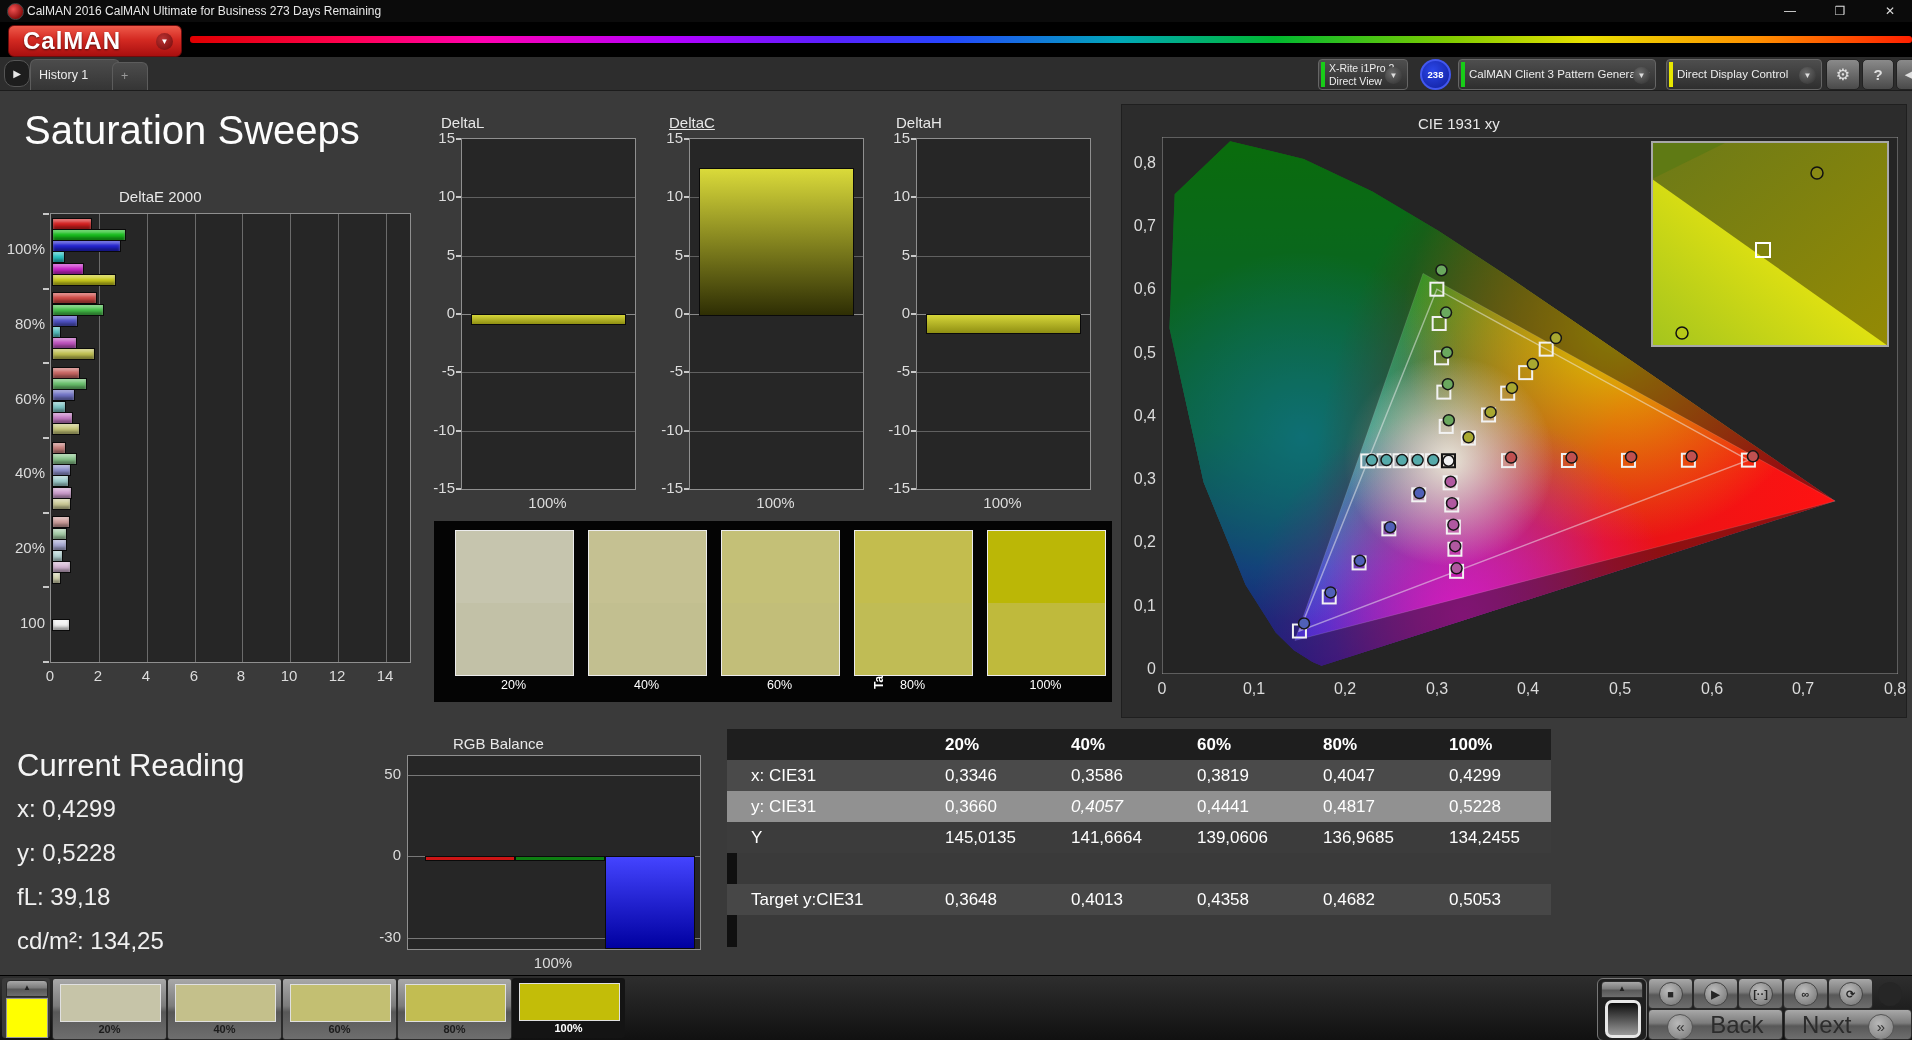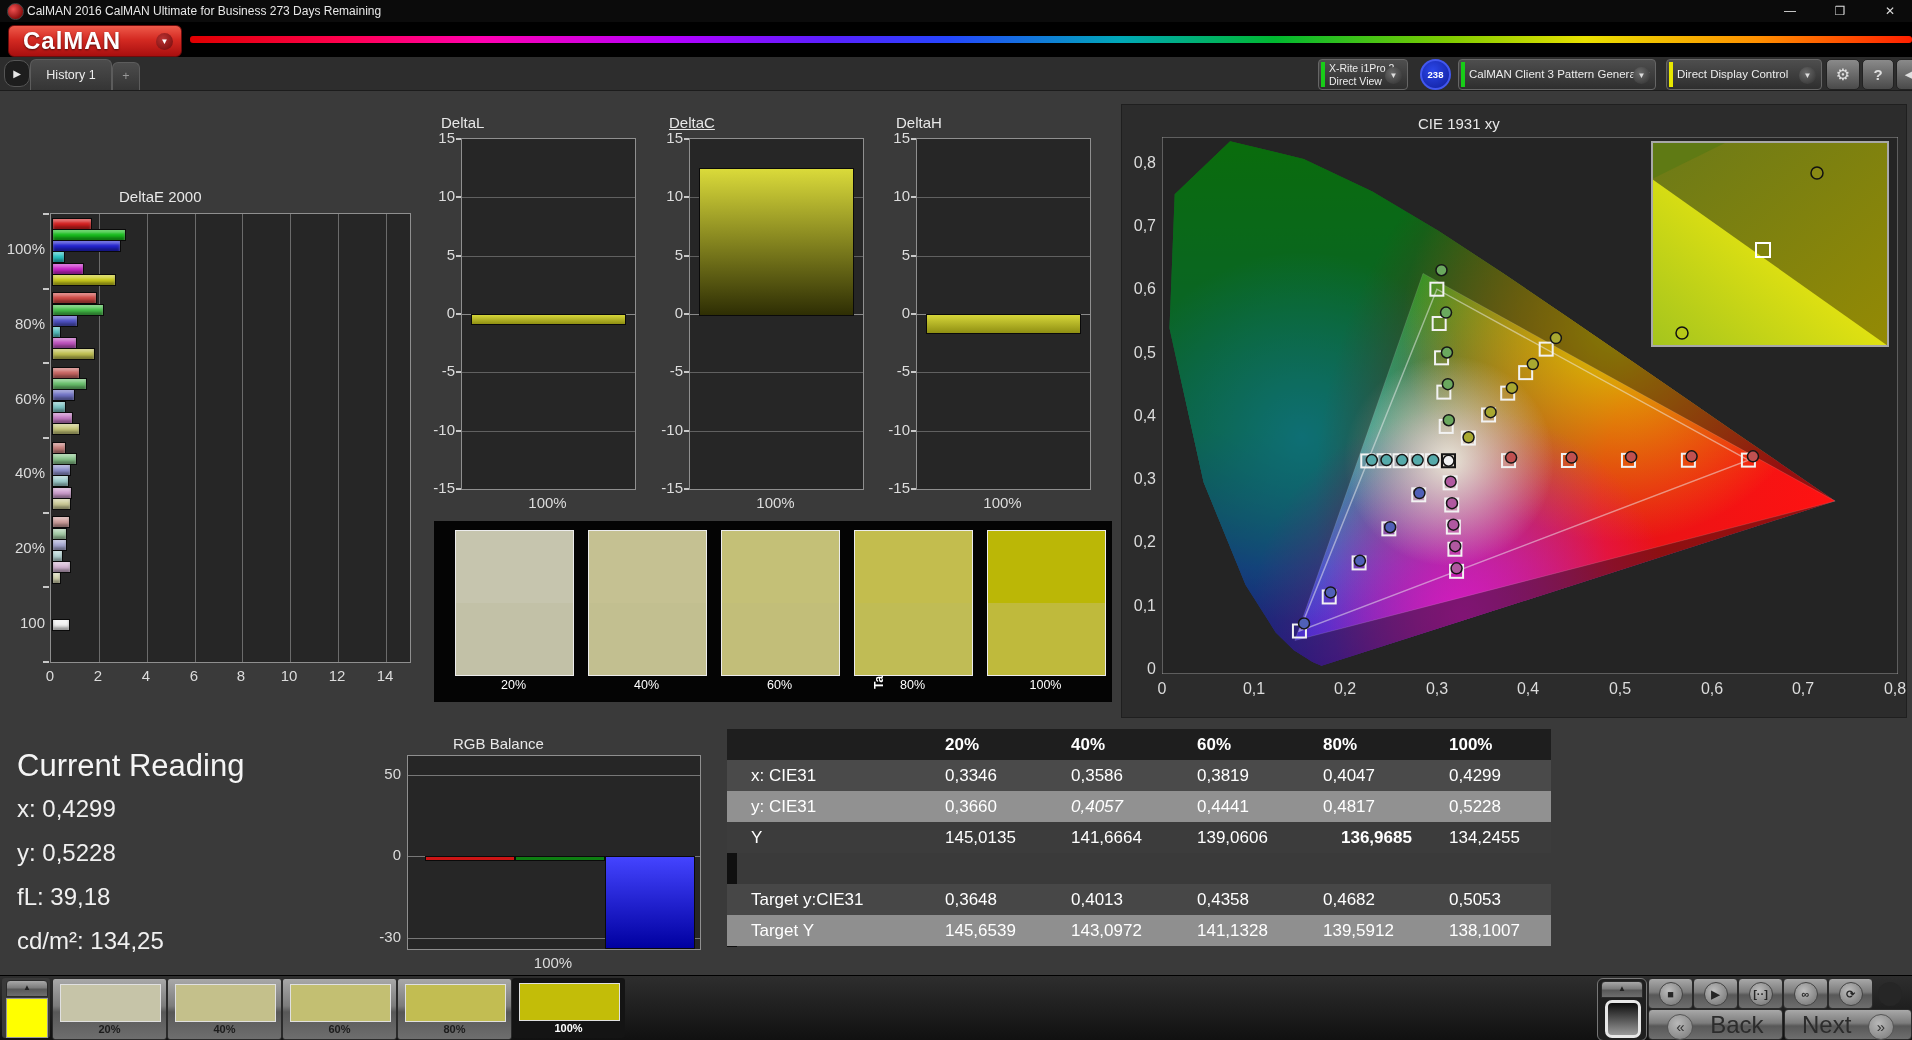--- a/index.html
+++ b/index.html
@@ -15,21 +15,21 @@
   #logorow{left:0;top:22px;width:1912px;height:35px;background:#000;}
   #logo{position:absolute;left:8px;top:3px;width:172px;height:30px;border-radius:6px;
     background:linear-gradient(180deg,#ef5a4a 0%,#d42a22 45%,#a80f0f 100%);border:1px solid #6d0c0c;}
   #logo .ltxt{position:absolute;left:14px;top:0;line-height:29px;font-size:24px;font-weight:bold;color:#fff;letter-spacing:1px;text-shadow:0 1px 2px rgba(0,0,0,.6);}
   #logo .lcaret{position:absolute;right:8px;top:7px;width:17px;height:17px;border-radius:50%;background:radial-gradient(circle at 40% 35%,#b33,#700808);color:#fff;font-size:8px;text-align:center;line-height:17px;}
   #rainbow{position:absolute;left:190px;top:14px;width:1722px;height:7px;border-radius:3px;
     background:linear-gradient(90deg,#e00000 0%,#ff0050 9%,#ff00b0 17%,#b400ff 28%,#5a20ff 37%,#2546ff 44%,#00a8b8 54%,#00b830 63%,#7ecb00 73%,#e8e000 81%,#ff9000 91%,#ff2000 100%);}
   
   #tabrow{left:0;top:57px;width:1912px;height:33px;background:#2d2d2d;border-bottom:1px solid #1c1c1c;}
   .navbtn{position:absolute;background:#1d1d1d;border:1px solid #555;border-radius:4px;color:#e8e8e8;text-align:center;}
-  .tab{position:absolute;background:linear-gradient(180deg,#4c4c4c,#353535);border:1px solid #5c5c5c;border-bottom:none;border-radius:6px 6px 0 0;color:#ececec;font-size:12.5px;text-align:center;}
+  .tab{position:absolute;background:linear-gradient(180deg,#4c4c4c,#353535);border:1px solid #5c5c5c;border-bottom:none;border-radius:6px 6px 0 0;color:#ececec;font-size:12.5px;padding-left:8px;}
   .selbox{position:absolute;background:linear-gradient(180deg,#4e4e4e,#2e2e2e);border:1px solid #666;border-radius:4px;color:#ededed;}
   .selbar{position:absolute;left:2px;top:2px;bottom:2px;width:4px;}
   .ddcaret{position:absolute;right:5px;top:50%;margin-top:-8px;width:17px;height:17px;border-radius:50%;
     background:radial-gradient(circle at 40% 35%,#6a6a6a,#2e2e2e);color:#ddd;font-size:8px;text-align:center;line-height:17px;}
   .roundtool{position:absolute;background:linear-gradient(180deg,#8a8a8a,#4a4a4a);border:1px solid #222;border-radius:5px;color:#e0e0e0;text-align:center;}
   #badge{position:absolute;width:27px;height:27px;border-radius:50%;background:radial-gradient(circle at 40% 35%,#2a46e8,#101e9a);border:2px solid #4257ee;color:#fff;font-size:9.5px;font-weight:bold;text-align:center;line-height:27px;}
   
   .plot{position:absolute;background:#262626;border:1px solid #8f8f8f;}
   .vgrid{position:absolute;top:0;bottom:0;width:1px;background:#6b6b6b;}
   .hgrid{position:absolute;left:0;right:0;height:1px;background:#646464;}
@@ -102,20 +102,21 @@
       <span class="selbar" style="background:#e8e800"></span>
       <div style="position:absolute;left:10px;top:0;line-height:29px;font-size:11.5px;">Direct Display Control</div>
       <span class="ddcaret">▼</span>
     </div>
 
     <div class="roundtool" style="left:1826px;top:2px;width:32px;height:29px;line-height:29px;font-size:16px;">⚙</div>
     <div class="roundtool" style="left:1862px;top:2px;width:30px;height:29px;line-height:29px;font-size:15px;font-weight:bold;">?</div>
     <div class="roundtool" style="left:1896px;top:2px;width:24px;height:29px;line-height:29px;font-size:11px;">◀</div>
   </div>
 
+  <div class="abs" style="left:24px;top:108px;width:620px;height:60px;font-size:40px;font-weight:300;color:#fdfdfd;">Saturation Sweeps</div>
 
   <div class="abs" style="left:1121px;top:104px;width:784px;height:612px;background:#2c2c2c;border:1px solid #1f1f1f;"></div>
   <div class="ctitle" style="left:1418px;top:115px;width:200px;">CIE 1931 xy</div>
 
   <svg id="cie-svg" class="abs" viewBox="0 0 736 537" style="left:1162px;top:137px;width:736px;height:537px;">
     <defs>
       <clipPath id="locusClip">
         <path d="M159.5 528.8 L150.6 525.1 131.9 513.2 113.7 495.4 83.6 448.0 41.6 345.3 7.5 191.2 12.7 57.2 68.1 4.3 141.7 21.9 210.4 54.5 276.3 93.8 341.8 136.7 406.9 180.9 469.6 224.0 527.0 263.5 574.4 296.2 610.0 320.6 633.5 336.8 654.2 351.0 673.2 364.1 Z"></path>
       </clipPath>
       <linearGradient id="gBase" x1="0" y1="0" x2="0" y2="1">
@@ -282,38 +283,30 @@
         <div class="tcell" style="left: 330px; width: 126px; font-style: italic;">0,4057</div>
         <div class="tcell" style="left: 456px; width: 126px;">0,4441</div>
         <div class="tcell" style="left: 582px; width: 126px;">0,4817</div>
         <div class="tcell" style="left: 708px; width: 126px;">0,5228</div>
       </div>
       <div class="trow" style="top: 93px; background: rgb(60, 60, 60);">
         <div class="tcell" style="left: 10px; width: 194px;">Y</div>
         <div class="tcell" style="left: 204px; width: 126px;">145,0135</div>
         <div class="tcell" style="left: 330px; width: 126px;">141,6664</div>
         <div class="tcell" style="left: 456px; width: 126px;">139,0606</div>
-        <div class="tcell" style="left: 600px; width: 126px; font-weight: bold;">136,9685</div>
+        <div class="tcell" style="left: 582px; width: 126px;">136,9685</div>
         <div class="tcell" style="left: 708px; width: 126px;">134,2455</div>
       </div>
       <div class="trow" style="top: 155px; background: rgb(71, 71, 71);">
         <div class="tcell" style="left: 10px; width: 194px;">Target y:CIE31</div>
         <div class="tcell" style="left: 204px; width: 126px;">0,3648</div>
         <div class="tcell" style="left: 330px; width: 126px;">0,4013</div>
         <div class="tcell" style="left: 456px; width: 126px;">0,4358</div>
         <div class="tcell" style="left: 582px; width: 126px;">0,4682</div>
         <div class="tcell" style="left: 708px; width: 126px;">0,5053</div>
-      </div>
-      <div class="trow" style="top: 186px; background: rgb(143, 143, 143);">
-        <div class="tcell" style="left: 10px; width: 194px;">Target Y</div>
-        <div class="tcell" style="left: 204px; width: 126px;">145,6539</div>
-        <div class="tcell" style="left: 330px; width: 126px;">143,0972</div>
-        <div class="tcell" style="left: 456px; width: 126px;">141,1328</div>
-        <div class="tcell" style="left: 582px; width: 126px;">139,5912</div>
-        <div class="tcell" style="left: 708px; width: 126px;">138,1007</div>
       </div>
     </div>
 
   <div class="abs" id="bottombar">
     <div class="bcell" style="left:2px;top:2px;width:48px;height:60px;background:#3a3a3a;">
       <div class="silver" style="position:absolute;left:4px;top:2px;width:40px;height:15px;border-radius:4px 4px 0 0;text-align:center;line-height:14px;font-size:8px;color:#222;">▲</div>
       <div id="peek-swatch" style="position: absolute; left: 4px; top: 20px; width: 40px; height: 38px; border: 1px solid rgb(153, 153, 153); background: rgb(255, 255, 0);"></div>
     </div>
     <div id="bottom-cells"></div>
 

